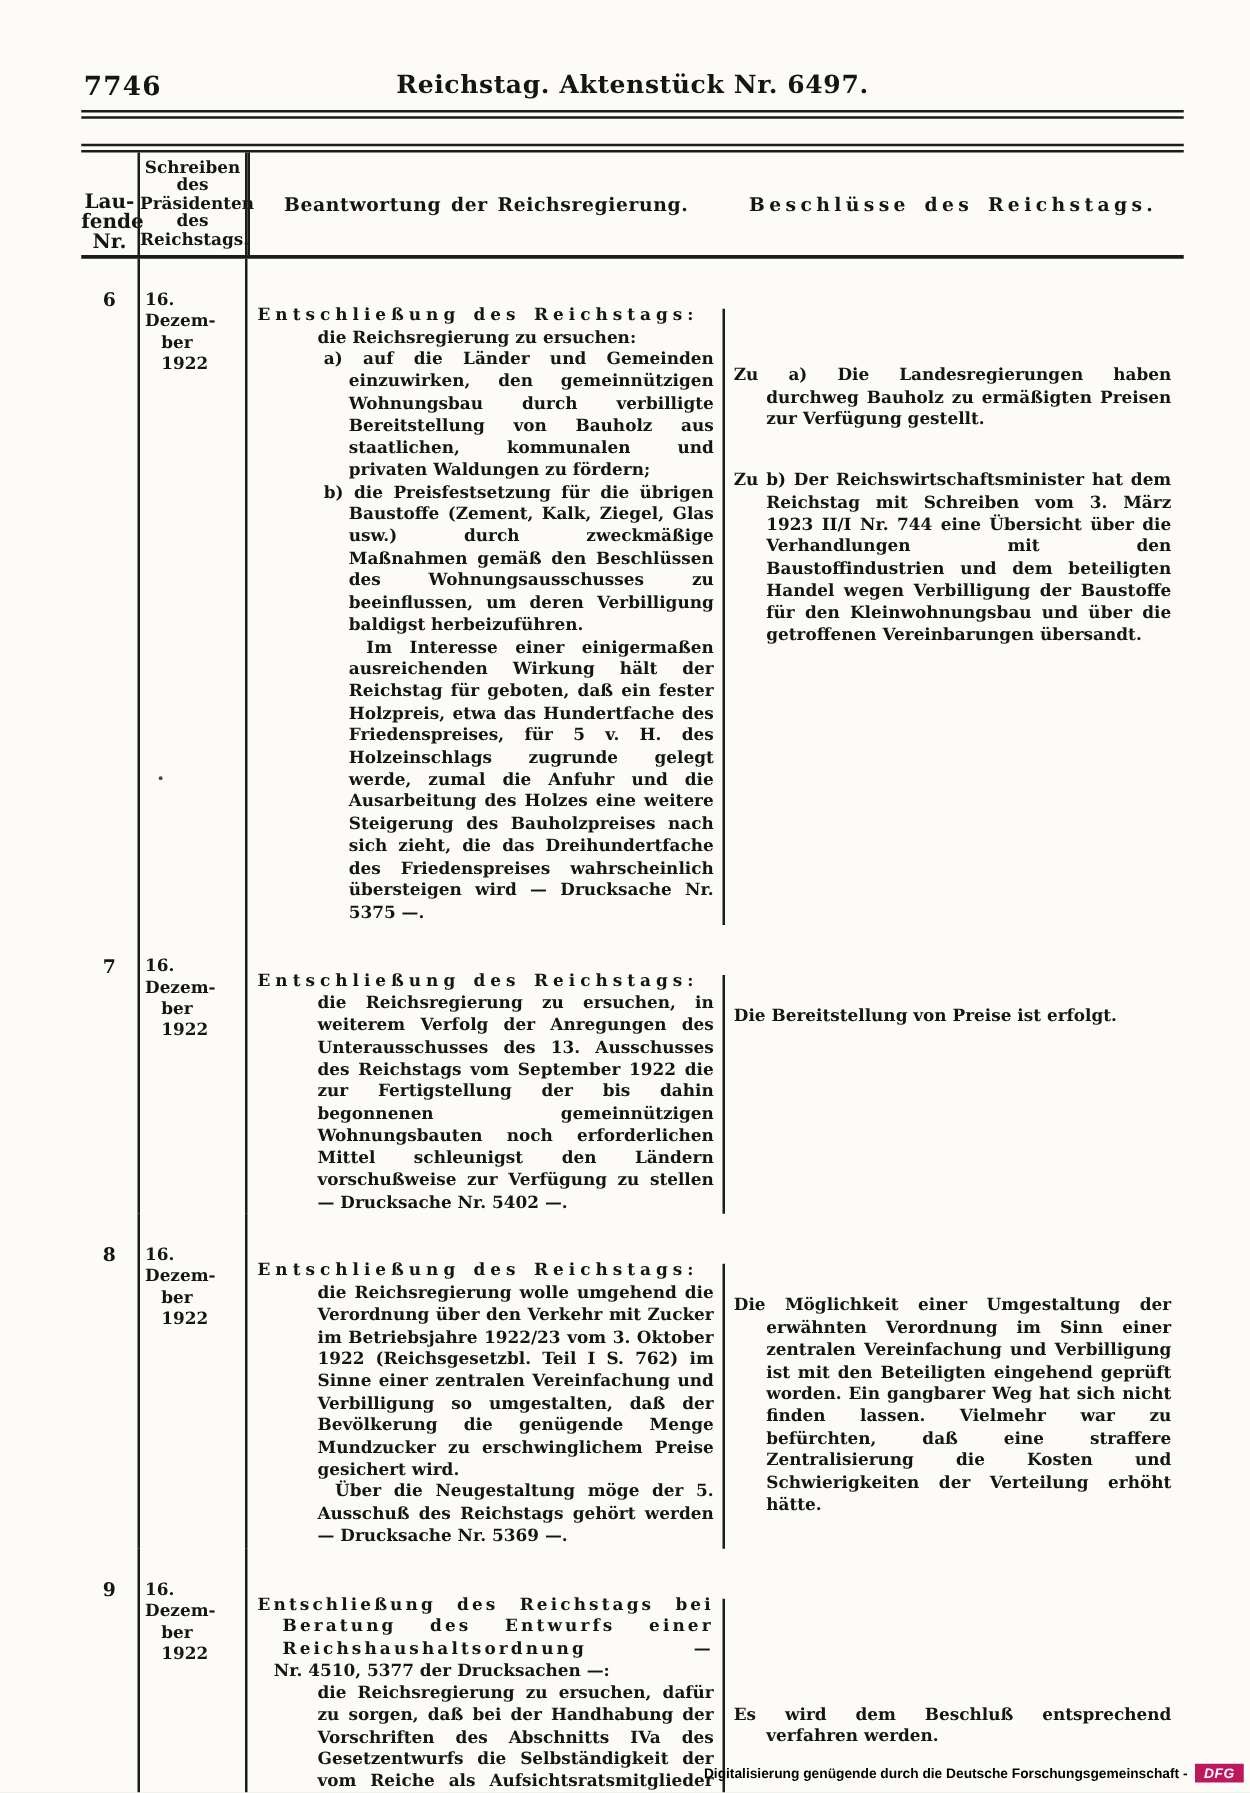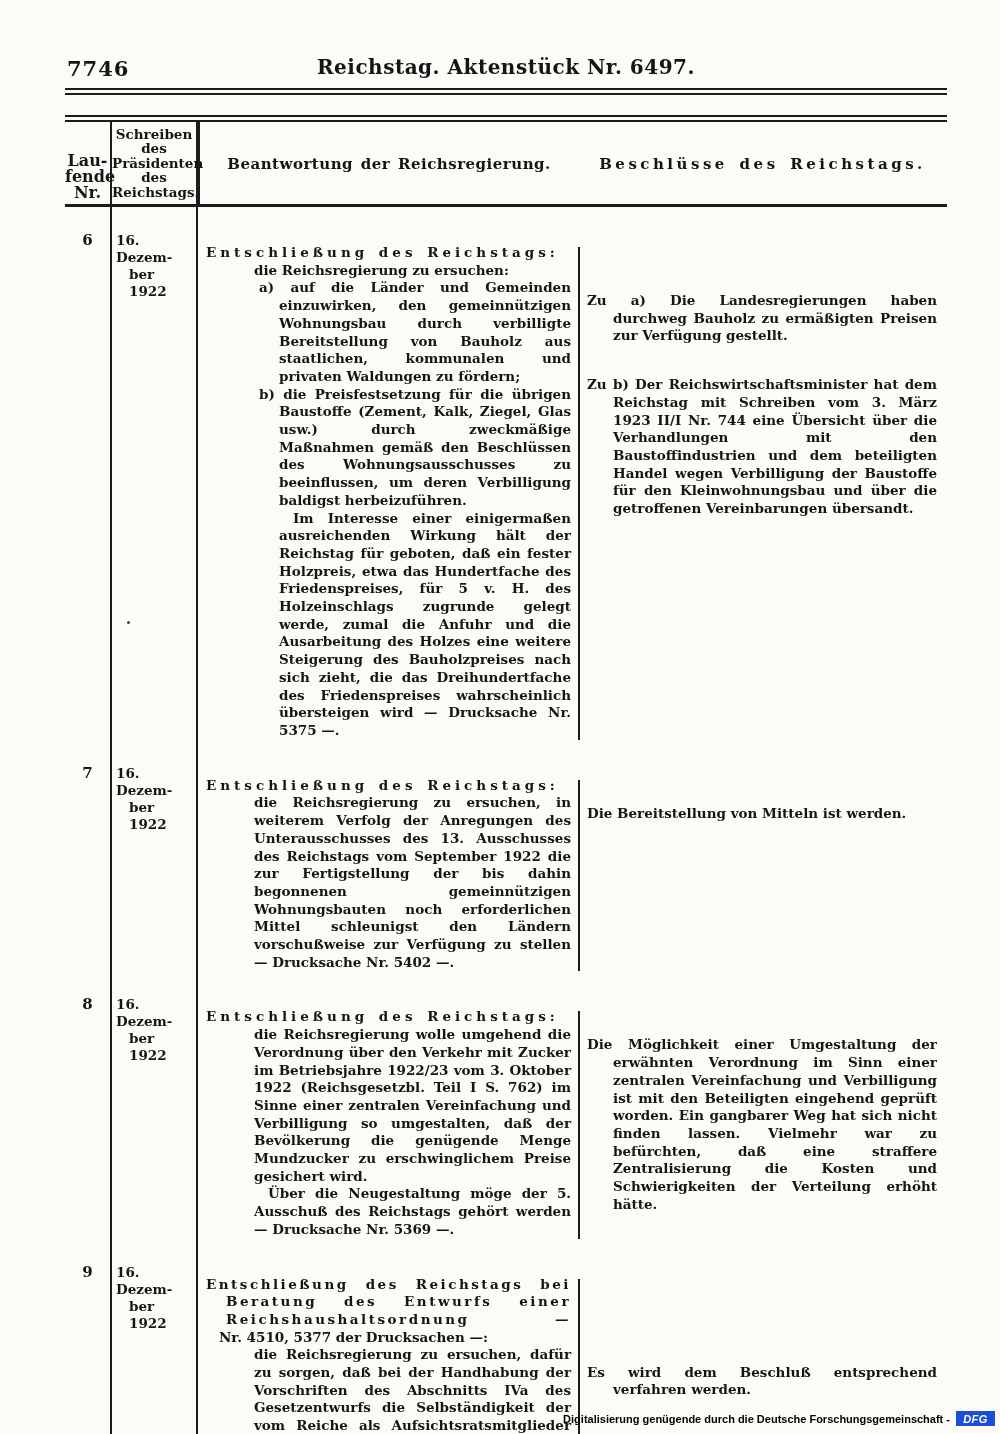--- a/index.html
+++ b/index.html
@@ -52,21 +52,21 @@
   .row-6 .ans:first-child{margin-top:20px;}
   .row-6 .ans + .ans{margin-top:31px;}
   .row-9 .ans:first-child{margin-top:60px;}
 
   .speck{position:absolute;left:127px;top:621px;width:3px;height:3px;background:#444;border-radius:50%;}
 
   
   .footer{position:absolute;right:5px;bottom:8px;display:flex;align-items:center;gap:6px;
           font-family:"Liberation Sans",sans-serif;font-weight:700;font-size:11px;color:#000;}
   .dfg-logo{display:flex;align-items:center;justify-content:center;width:39px;height:15px;
-            background:#1d4ed8;color:#fff;font-style:italic;font-size:11px;letter-spacing:0.5px;}
+            background:#be185d;color:#fff;font-style:italic;font-size:11px;letter-spacing:0.5px;}
 </style>
 </head>
 <body>
 
 <div class="page">
 
   <div class="masthead">
     <span class="page-number">7746</span>
     <span class="doc-title">Reichstag.   Aktenstück Nr. 6497.</span>
   </div>
@@ -117,21 +117,21 @@
           <div class="cell c1 nr">7</div>
           <div class="cell c2 date">
             <div class="dline-0">16. Dezem-</div>
             <div class="dline-1">ber 1922</div>
           </div>
           <div class="cell c3 dec">
             <div class="spaced">Entschließung des Reichstags:</div>
             <p class="blk sub">die Reichsregierung zu ersuchen, in weiterem Verfolg der Anregungen des Unterausschusses des 13. Ausschusses des Reichstags vom September 1922 die zur Fertigstellung der bis dahin begonnenen gemeinnützigen Wohnungsbauten noch erforderlichen Mittel schleunigst den Ländern vorschußweise zur Verfügung zu stellen — Drucksache Nr. 5402 —.</p>
           </div>
           <div class="cell c4 ansc">
-            <p class="ans">Die Bereitstellung von Mitteln ist werden.</p>
+            <p class="ans">Die Bereitstellung von Preise ist erfolgt.</p>
           </div>
         </div>
         <div class="grid row row-8">
           <div class="cell c1 nr">8</div>
           <div class="cell c2 date">
             <div class="dline-0">16. Dezem-</div>
             <div class="dline-1">ber 1922</div>
           </div>
           <div class="cell c3 dec">
             <div class="spaced">Entschließung des Reichstags:</div>

